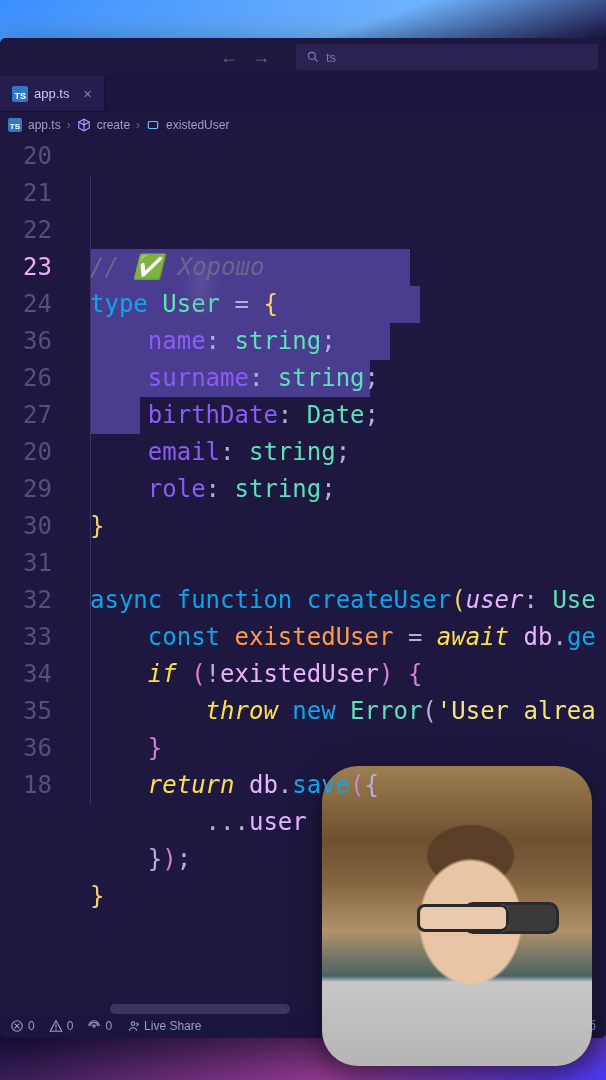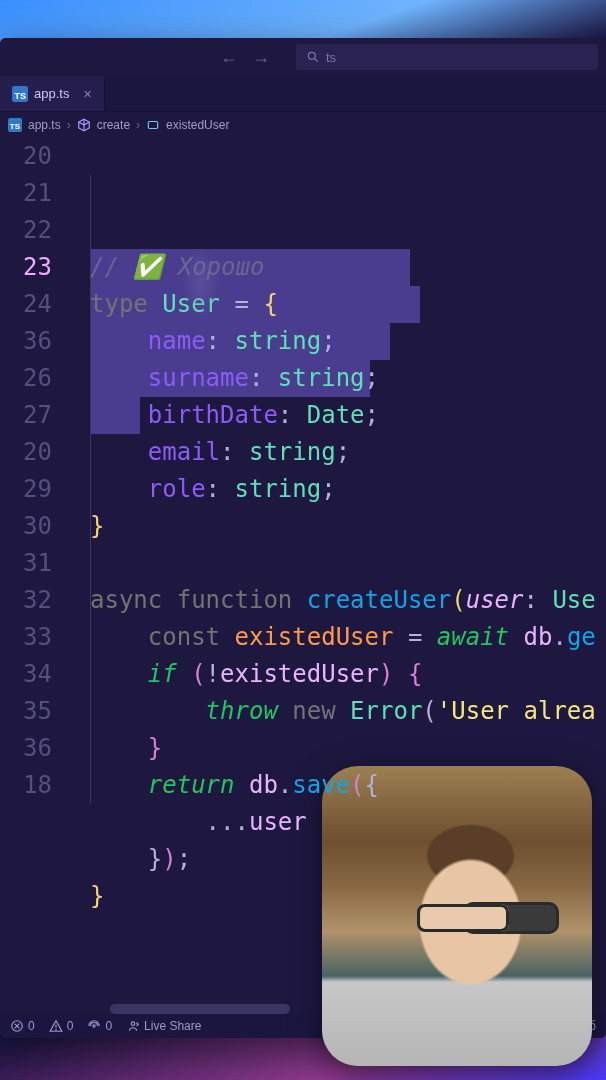--- a/index.html
+++ b/index.html
@@ -33,22 +33,22 @@
   .gutter .ln { height: 37px; }
   .gutter .current { color: #f0abfc; }
   .code { flex: 1; position: relative; color: #cfc9ee; white-space: pre; overflow: hidden; }
   .line { height: 37px; position: relative; padding-left: 20px; }
   .sel { position: absolute; background: #4a3d8f; z-index: 0; }
   .line span { position: relative; z-index: 1; }
   .indent-guide { position: absolute; left: 20px; top: 0; bottom: 0; width: 1px; background: #3a3565; z-index: 0; }
 
   
   .tk-comment { color: #6a6590; font-style: italic; }
-  .tk-kw { color: #737373; }
-  .tk-kw2 { color: #22c55e; }
+  .tk-kw { color: #0ea5e9; }
+  .tk-kw2 { color: #fde047; }
   .tk-type { color: #5ee0b8; }
   .tk-prop { color: #8b5cf6; }
   .tk-punc { color: #b6b0dd; }
   .tk-str { color: #f5e57b; }
   .tk-var { color: #e8b3ff; }
   .tk-fn { color: #0ea5e9; }
   .tk-const { color: #ff9a4a; }
   .tk-brace0 { color: #f3d56f; }
   .tk-brace1 { color: #d67fd6; }
   .tk-ital { font-style: italic; }

